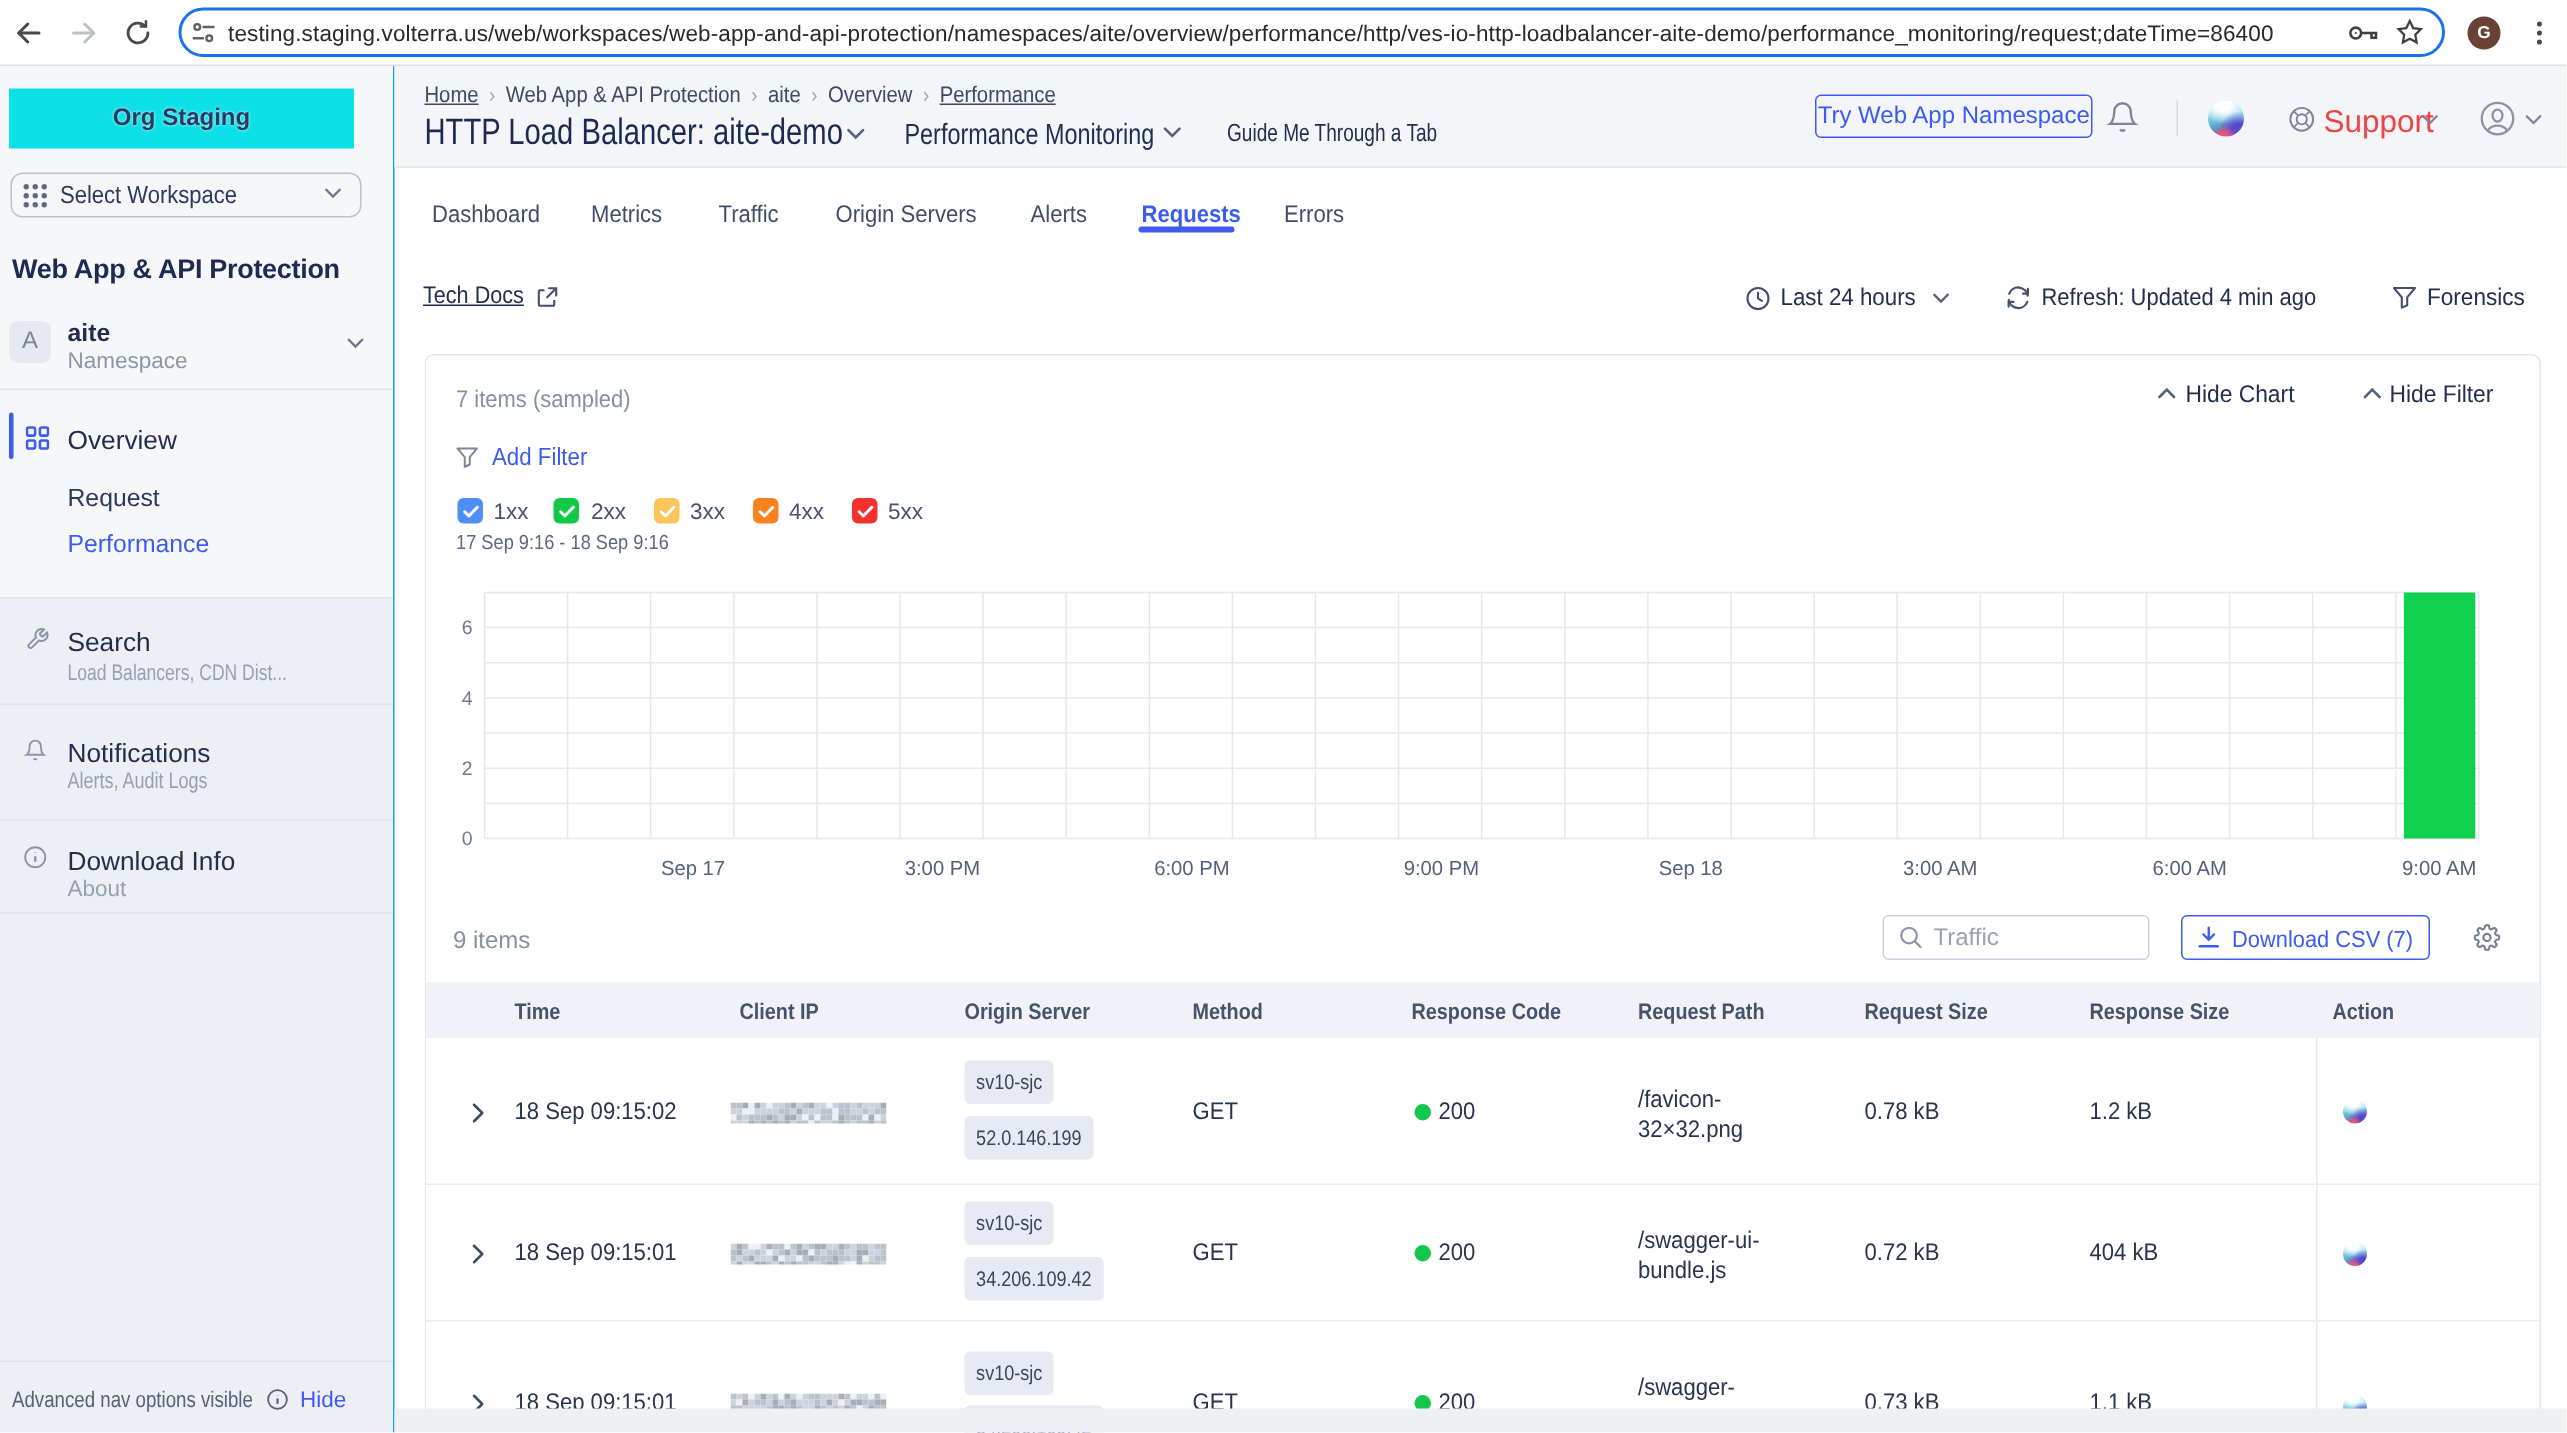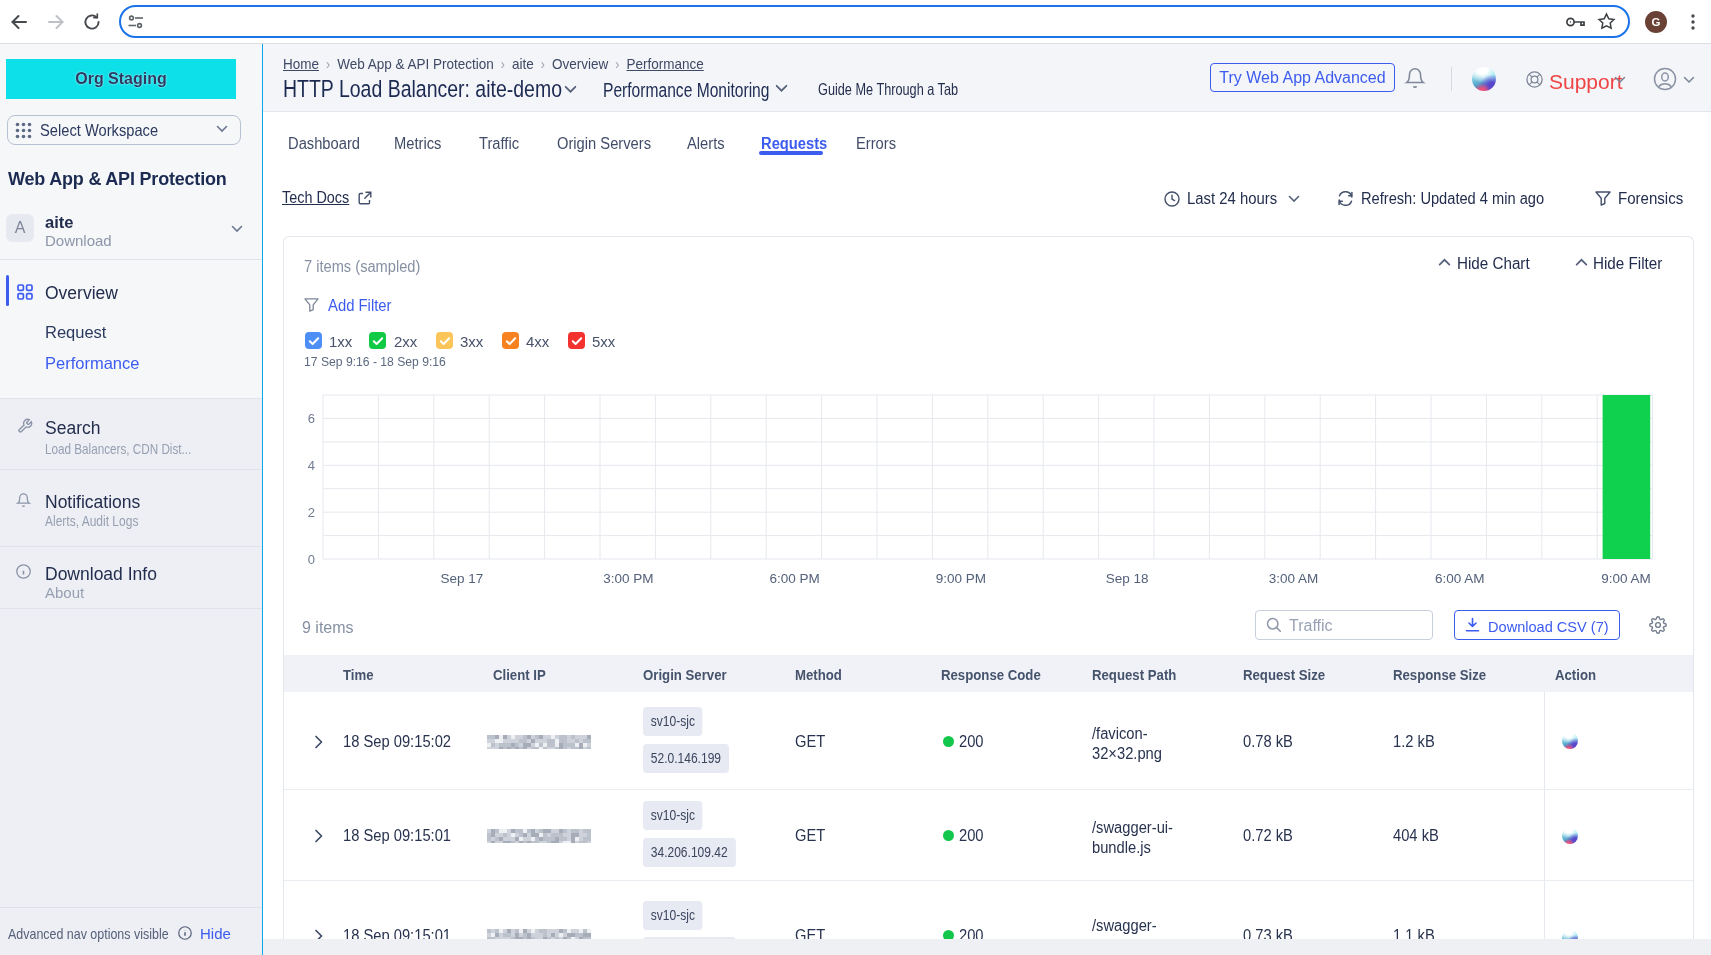--- a/index.html
+++ b/index.html
@@ -39,20 +39,21 @@
       <path d="M15.6 9a6.6 6.6 0 1 1-1.93-4.67"></path>
       <path d="M14.3 1.2v3.4h-3.4" stroke-width="1.7"></path>
     </svg>
   <div class="abs" style="left:119px;top:5px;width:1511px;height:33px;border:2px solid #1a73e8;border-radius:17px;background:#fff"></div>
   <svg class="abs" style="left:128px;top:15px" width="16" height="14" viewBox="0 0 16 14" fill="none" stroke="#5f6368" stroke-width="1.6">
       <circle cx="3.5" cy="3" r="1.9"></circle>
       <path d="M7 3H15"></path>
       <circle cx="11.5" cy="10.5" r="1.9"></circle>
       <path d="M0.5 10.5H8"></path>
     </svg>
+  <div class="abs" style="left:152px;top:14px;font-size:15px;color:#27292c;white-space:nowrap;letter-spacing:0.09px">testing.staging.volterra.us/web/workspaces/web-app-and-api-protection/namespaces/aite/overview/performance/http/ves-io-http-loadbalancer-aite-demo/performance_monitoring/request;dateTime=86400</div>
   <svg class="abs" style="left:1565px;top:14px" width="21" height="16" viewBox="0 0 21 16" fill="none" stroke="#3c4043" stroke-width="1.7">
       <circle cx="5.5" cy="8" r="3.6"></circle>
       <circle cx="5.5" cy="8" r="0.7" fill="#3c4043" stroke="none"></circle>
       <path d="M9.1 8H19v3.2h-3V8.4"></path>
     </svg>
   <svg class="abs" style="left:1597px;top:12px" width="19" height="19" viewBox="0 0 24 24" fill="none" stroke="#3c4043" stroke-width="1.9">
       <path d="M12 2.6l2.9 5.9 6.5 0.9-4.7 4.6 1.1 6.5L12 17.4l-5.8 3.1 1.1-6.5L2.6 9.4l6.5-0.9z"></path>
     </svg>
   <div class="abs" style="left:1645px;top:11px;width:22px;height:22px;border-radius:50%;background:#6a4135;color:#fff;font-size:11.5px;font-weight:700;text-align:center;line-height:22px">G</div>
   <svg class="abs" style="left:1690px;top:13px" width="6" height="18" viewBox="0 0 6 18" fill="#46494d">
@@ -79,21 +80,21 @@
         <circle cx="14.5" cy="14.5" r="1.8"></circle>
       </g>
     </svg>
   <div class="abs nav" style="left:40px;top:78px;font-size:16.5px;line-height:17px;color:#2b3a5e;transform:scaleX(0.89);transform-origin:left">Select Workspace</div>
   <svg class="abs" style="left:216px;top:81px" width="12" height="8" viewBox="0 0 12 8" fill="none" stroke="#6b7690" stroke-width="1.6" stroke-linecap="round">
       <path d="M1.5 1.5L6 6L10.5 1.5"></path>
     </svg>
   <div class="abs" style="left:8px;top:125px;font-size:18px;font-weight:700;color:#1c2b52;letter-spacing:-0.2px">Web App &amp; API Protection</div>
   <div class="abs" style="left:6px;top:170px;width:28px;height:28px;border-radius:6px;background:#e7e9f0;color:#7c8698;font-size:16px;text-align:center;line-height:28px">A</div>
   <div class="abs" style="left:45px;top:169px;font-size:16.5px;font-weight:700;color:#232e4e">aite</div>
-  <div class="abs" style="left:45px;top:188px;font-size:15px;color:#8d96a9">Download</div>
+  <div class="abs" style="left:45px;top:188px;font-size:15px;color:#8d96a9">Namespace</div>
   <svg class="abs" style="left:231px;top:181px" width="12" height="8" viewBox="0 0 12 8" fill="none" stroke="#6b7690" stroke-width="1.6" stroke-linecap="round">
       <path d="M1.5 1.5L6 6L10.5 1.5"></path>
     </svg>
   <div class="abs" style="left:0;top:215px;width:262px;height:1px;background:#dfe3ea"></div>
   <div class="abs" style="left:6px;top:231px;width:3px;height:31px;background:#3c5cf0;border-radius:2px"></div>
   <svg class="abs" style="left:17px;top:240px" width="16" height="16" viewBox="0 0 16 16" fill="none" stroke="#3c5cf0" stroke-width="1.7">
       <rect x="1" y="1" width="5.4" height="5.4" rx="1.2"></rect>
       <rect x="9.6" y="1" width="5.4" height="5.4" rx="1.2"></rect>
       <rect x="1" y="9.6" width="5.4" height="5.4" rx="1.2"></rect>
       <rect x="9.6" y="9.6" width="5.4" height="5.4" rx="1.2"></rect>
@@ -137,21 +138,21 @@
 </div>
 <div class="abs" style="left:283px;top:75px;font-size:24.5px;font-weight:500;color:#1c2a52;transform:scaleX(0.795);transform-origin:left">HTTP Load Balancer: aite-demo</div>
 <svg class="abs" style="left:564px;top:85px" width="13" height="9" viewBox="0 0 12 8" fill="none" stroke="#55607a" stroke-width="1.6" stroke-linecap="round">
     <path d="M1.5 1.5L6 6L10.5 1.5"></path>
   </svg>
 <div class="abs" style="left:603px;top:79px;font-size:19.5px;font-weight:500;color:#202e55;transform:scaleX(0.8);transform-origin:left">Performance Monitoring</div>
 <svg class="abs" style="left:775px;top:84px" width="13" height="9" viewBox="0 0 12 8" fill="none" stroke="#55607a" stroke-width="1.6" stroke-linecap="round">
     <path d="M1.5 1.5L6 6L10.5 1.5"></path>
   </svg>
 <div class="abs" style="left:818px;top:80px;font-size:16.5px;color:#232e4e;transform:scaleX(0.77);transform-origin:left">Guide Me Through a Tab</div>
-<div class="abs" style="left:1210px;top:63px;width:185px;height:29px;border:1px solid #3c5cf0;border-radius:4px;color:#3c5cf0;font-size:16px;text-align:center;line-height:27px">Try Web App Advanced</div>
+<div class="abs" style="left:1210px;top:63px;width:185px;height:29px;border:1px solid #3c5cf0;border-radius:4px;color:#3c5cf0;font-size:16px;text-align:center;line-height:27px">Try Web App Namespace</div>
 <svg class="abs" style="left:1404px;top:66px" width="22" height="24" viewBox="0 0 24 24" fill="none" stroke="#7d8699" stroke-width="1.7">
     <path d="M6 8a6 6 0 0 1 12 0c0 7 3 9 3 9H3s3-2 3-9"></path>
     <path d="M10.3 21a1.94 1.94 0 0 0 3.4 0"></path>
   </svg>
 <div class="abs" style="left:1451px;top:67px;width:1px;height:24px;background:#d5d9e0"></div>
 <div class="abs" style="left:1472px;top:67px;width:24px;height:24px;border-radius:50%;background:
 radial-gradient(circle at 42% 104%, #e8517e 0 12%, rgba(232,81,126,0) 32%),
 radial-gradient(circle at 86% 86%, #5948cc 0 18%, rgba(89,72,204,0) 46%),
 radial-gradient(circle at 42% 6%, #ffffff 0 22%, rgba(255,255,255,0) 55%),
 radial-gradient(circle at 94% 32%, #9febf2 0 18%, rgba(159,235,242,0) 52%),

